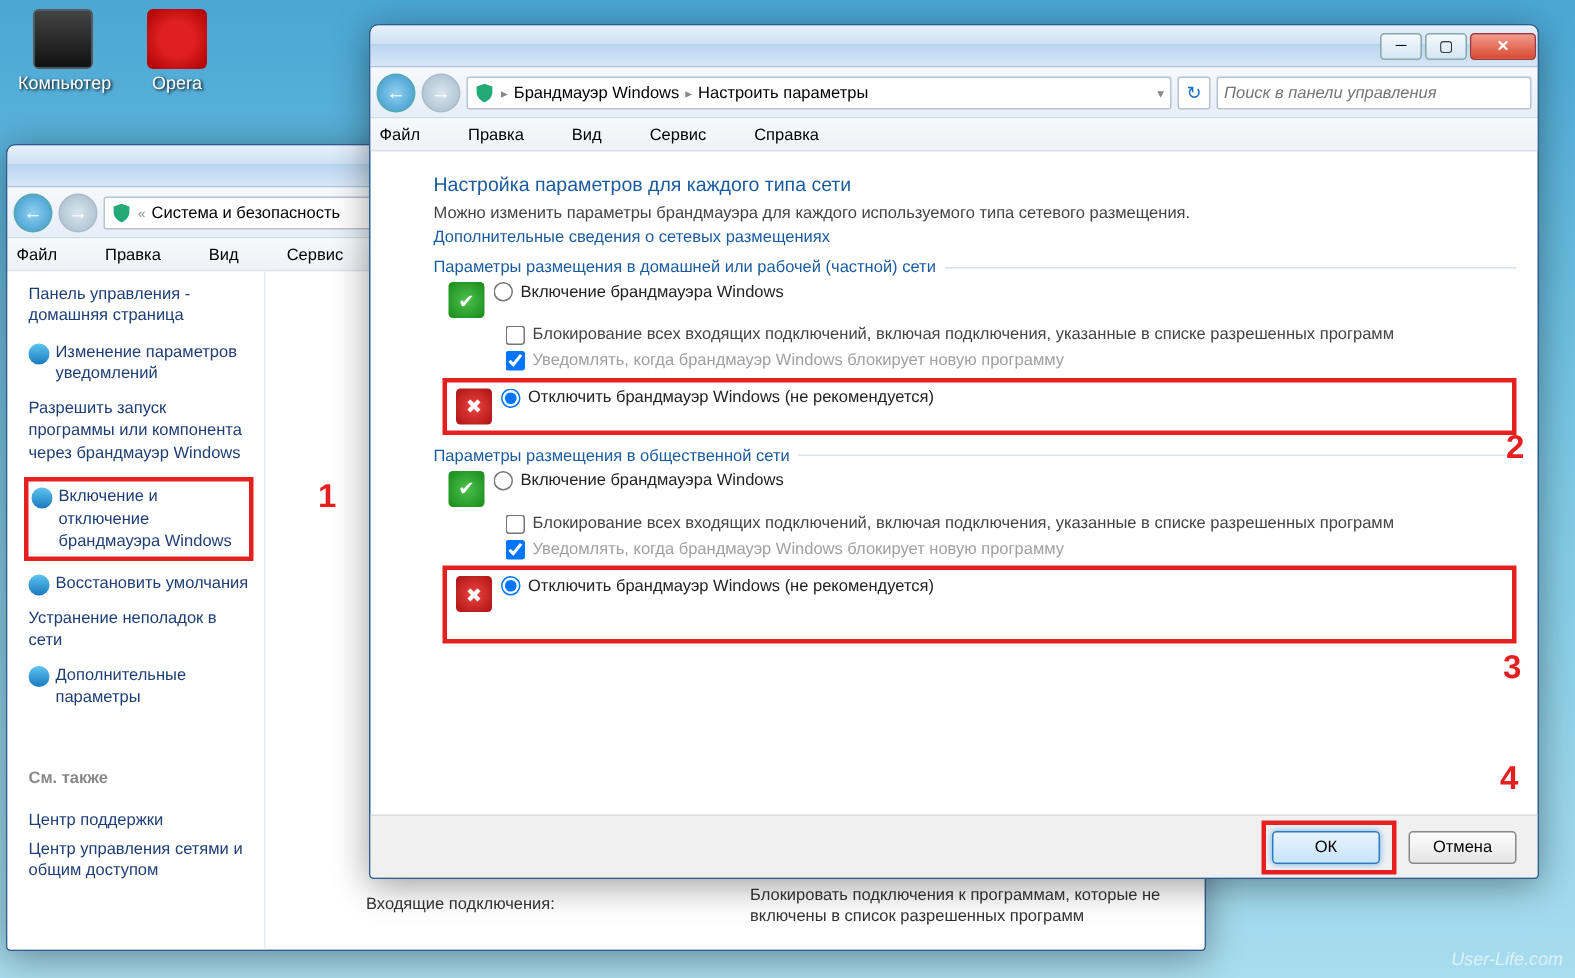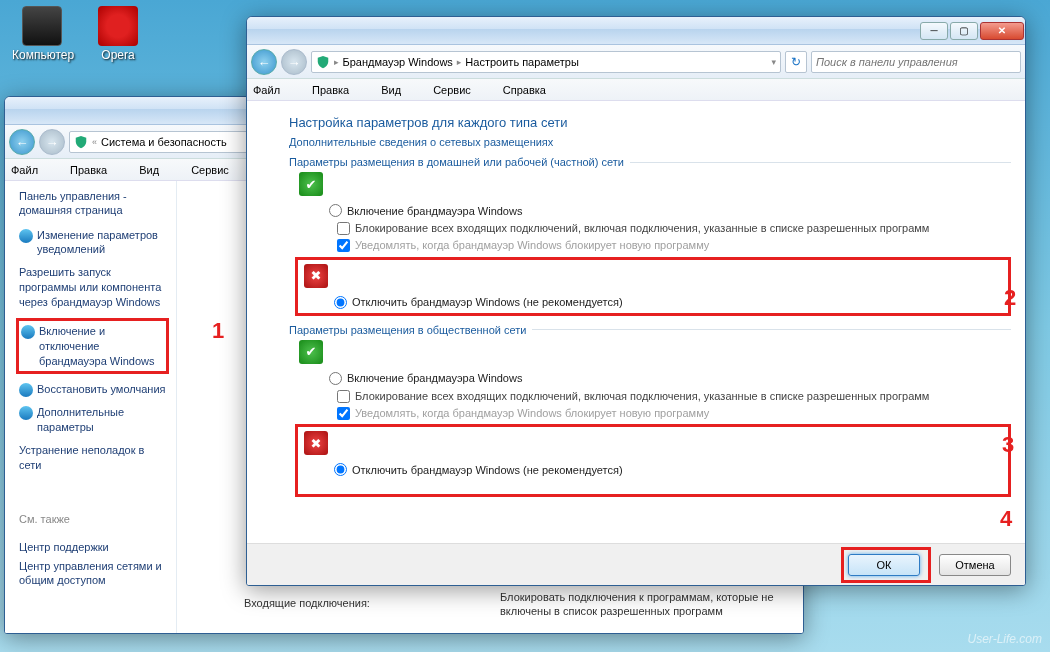--- a/index.html
+++ b/index.html
@@ -45,33 +45,33 @@
 .menubar { height: 22px; background: linear-gradient(#f7f9fb,#eef2f7); border-bottom: 1px solid #dde; display: flex; align-items: center; padding: 0 6px; gap: 32px; font-size: 11px; }
 .menubar span { cursor: pointer; }
 
 .body-wrap { flex: 1; display: flex; background: #fff; overflow: hidden; }
 .sidebar { width: 172px; background: #fff; padding: 8px 10px 8px 14px; border-right: 1px solid #e4ecf3; font-size: 11px; }
 .side-head { color: #1e3e74; margin-bottom: 10px; line-height: 1.3; }
 .side-link { color: #1e3e74; margin: 8px 0; line-height: 1.35; cursor: pointer; display: flex; align-items: flex-start; gap: 4px; }
 .side-link.icon::before { content: ""; width: 14px; height: 14px; background: linear-gradient(#5ec4f0,#1a7abf); border-radius: 50%; flex-shrink: 0; margin-top: 1px; }
 .side-link.highlighted { border: 3px solid #e62020; padding: 3px 2px; margin: 4px -3px; }
 .side-sub { margin-top: 40px; }
-.side-sub .lbl { color: #888; font-size: 11px; margin-bottom: 15px; }
+.side-sub .lbl { color: #888; font-size: 11px; margin-bottom: 15px; font-weight: bold; }
 
 .content { flex: 1; padding: 14px 14px 0 42px; overflow-y: auto; font-size: 11px; color: #333; }
 .content h2 { font-size: 13px; font-weight: normal; color: #1a5b9e; margin-bottom: 6px; }
 .content .sub { color: #444; margin-bottom: 4px; font-size: 11px; }
 .content .link { color: #1a5b9e; margin-bottom: 8px; cursor: pointer; }
 .group-title { color: #1a5b9e; font-size: 11px; margin: 8px 0 3px; display: flex; align-items: center; }
 .group-title::after { content: ""; flex: 1; height: 1px; background: #d9e2ea; margin-left: 6px; }
 .opt-row { display: flex; align-items: flex-start; gap: 6px; margin: 4px 0 4px 10px; }
 .shield-ico { width: 24px; height: 24px; flex-shrink: 0; border-radius: 3px; display: flex; align-items: center; justify-content: center; font-size: 13px; color: #fff; }
 .shield-green { background: radial-gradient(#4dc04d,#178a17); }
 .shield-red { background: radial-gradient(#e44,#a11); }
-.radio-line { display: flex; align-items: center; gap: 5px; font-size: 11px; color: #222; margin-top: 32px; }
+.radio-line { display: flex; align-items: center; gap: 5px; font-size: 11px; color: #222; }
 .radio-line input { margin: 0; }
 .chk-line { display: flex; align-items: flex-start; gap: 5px; margin: 3px 0 3px 48px; font-size: 11px; color: #444; line-height: 1.3; }
 .chk-line.gray { color: #a0a0a0; }
 .chk-line input { margin-top: 1px; }
 .red-frame { border: 3px solid #e62020; padding: 4px 6px; margin: 4px 0 4px 6px; }
 
 .annot { position: absolute; color: #e62020; font: bold 22px Arial; }
 
 .footer { height: 42px; background: #f0f0f0; border-top: 1px solid #ddd; display: flex; align-items: center; justify-content: flex-end; padding: 0 14px; gap: 8px; }
 .btn { min-width: 72px; height: 22px; border: 1px solid #888; border-radius: 3px; background: linear-gradient(#fefefe,#e4e4e4); font-size: 11px; cursor: pointer; }
@@ -123,24 +123,24 @@
       <div class="side-link icon">
           <span>Изменение параметров уведомлений</span>
         </div>
       <div class="side-link">Разрешить запуск программы или компонента через брандмауэр Windows</div>
       <div class="side-link icon highlighted">
           <span>Включение и отключение брандмауэра Windows</span>
         </div>
       <div class="side-link icon">
           <span>Восстановить умолчания</span>
         </div>
+      <div class="side-link">Устранение неполадок в сети</div>
       <div class="side-link icon">
           <span>Дополнительные параметры</span>
         </div>
-      <div class="side-link">Устранение неполадок в сети</div>
       <div class="side-sub">
         <div class="lbl">См. также</div>
         <div class="side-link" style="margin:4px 0">Центр поддержки</div>
         <div class="side-link" style="margin:4px 0">Центр управления сетями и общим доступом</div>
       </div>
     </div>
     <div style="flex:1"></div>
   </div>
 </div>
 
@@ -174,20 +174,21 @@
   <div class="menubar">
     <span>Файл</span>
     <span>Правка</span>
     <span>Вид</span>
     <span>Сервис</span>
     <span>Справка</span>
   </div>
 
   <div class="content">
     <h2>Настройка параметров для каждого типа сети</h2>
+    <div class="sub">Можно изменить параметры брандмауэра для каждого используемого типа сетевого размещения.</div>
     <div class="link">Дополнительные сведения о сетевых размещениях</div>
 
     <div class="group-title">Параметры размещения в домашней или рабочей (частной) сети</div>
     <div class="opt-row">
       <div class="shield-ico shield-green">✔</div>
       <div style="flex:1">
         <label class="radio-line">
           <input type="radio" name="g1" style="">
           <span>Включение брандмауэра Windows</span>
         </label>

